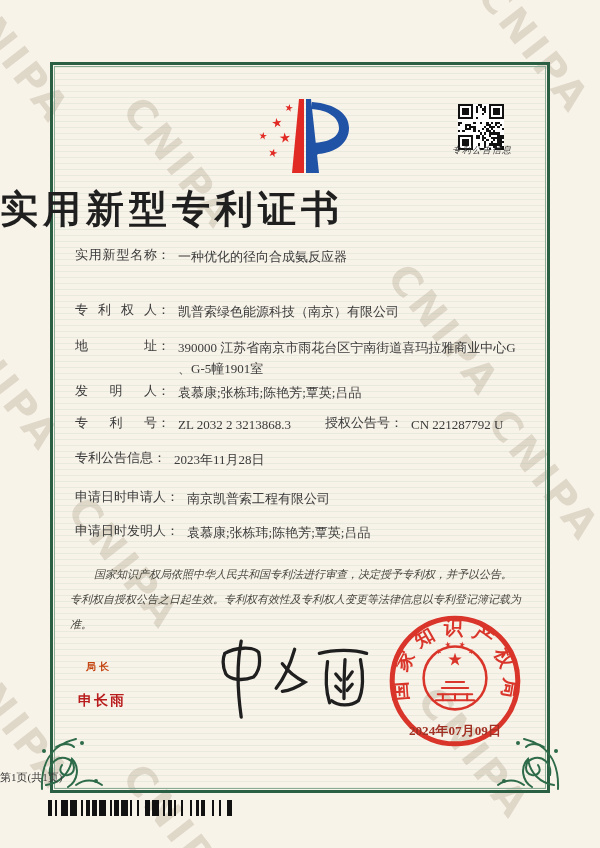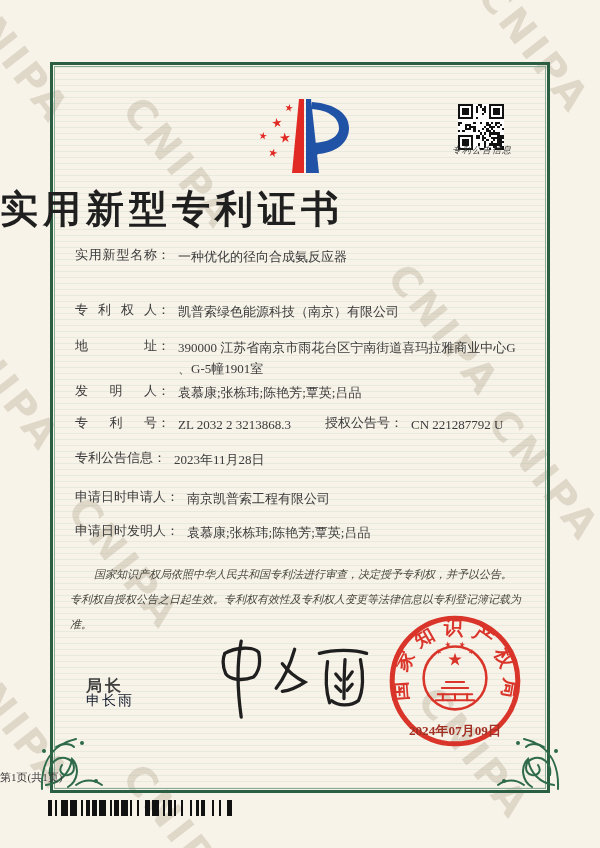--- a/index.html
+++ b/index.html
@@ -45,24 +45,24 @@
     text-align:justify;text-align-last:justify;}
   .lbl.compact{width:auto;text-align-last:auto;}
   .colon{display:inline-block;margin-right:8px;}
   .val{display:inline-block;vertical-align:top;white-space:pre-line;line-height:21px;}
   .col2{position:absolute;left:250px;top:0;white-space:nowrap;}
   .r-name{top:246px;} .r-patentee{top:301px;} .r-address{top:337px;}
   .r-inventors{top:382px;} .r-patno{top:414px;} .r-dates{top:449px;}
   .r-applicant{top:488px;} .r-inventors2{top:522px;}
   .legal{left:70px;top:562px;width:462px;font-size:11px;line-height:25px;
     font-style:italic;color:#46463e;white-space:pre-line;text-indent:24px;}
-  .director-title{left:86px;top:676px;font-size:16px;font-weight:bold;
-    letter-spacing:3px;color:#404040;}
-  .director-name{left:86px;top:692px;font-size:14px;font-weight:normal;
-    letter-spacing:2px;color:#0f172a;}
+  .director-title{left:86px;top:660px;font-size:10px;font-weight:bold;
+    letter-spacing:3px;color:#c2410c;}
+  .director-name{left:78px;top:692px;font-size:14px;font-weight:bold;
+    letter-spacing:2px;color:#b91c1c;}
   .signature{left:196px;top:628px;}
   .seal{left:379px;top:605px;}
   .footer{left:0;top:770px;width:100%;text-align:left;font-size:11px;color:#3a3a3a;}
   .barcode{left:48px;top:800px;}
 </style>
 </head>
 <body>
 
 <div>
   <span class="wm" style="left:-15px;top:-18px">CNIPA</span>

